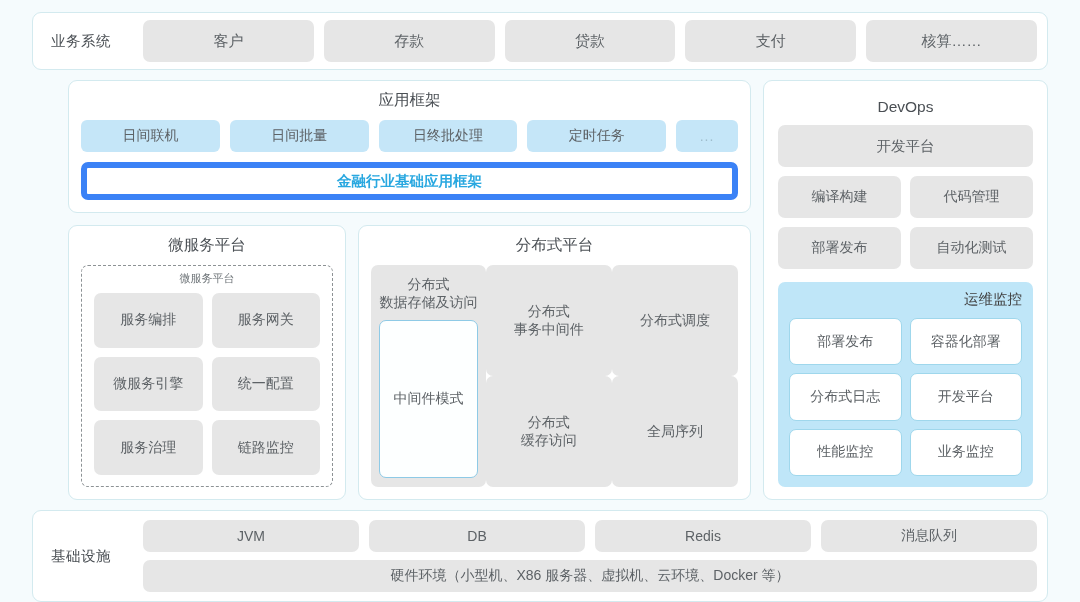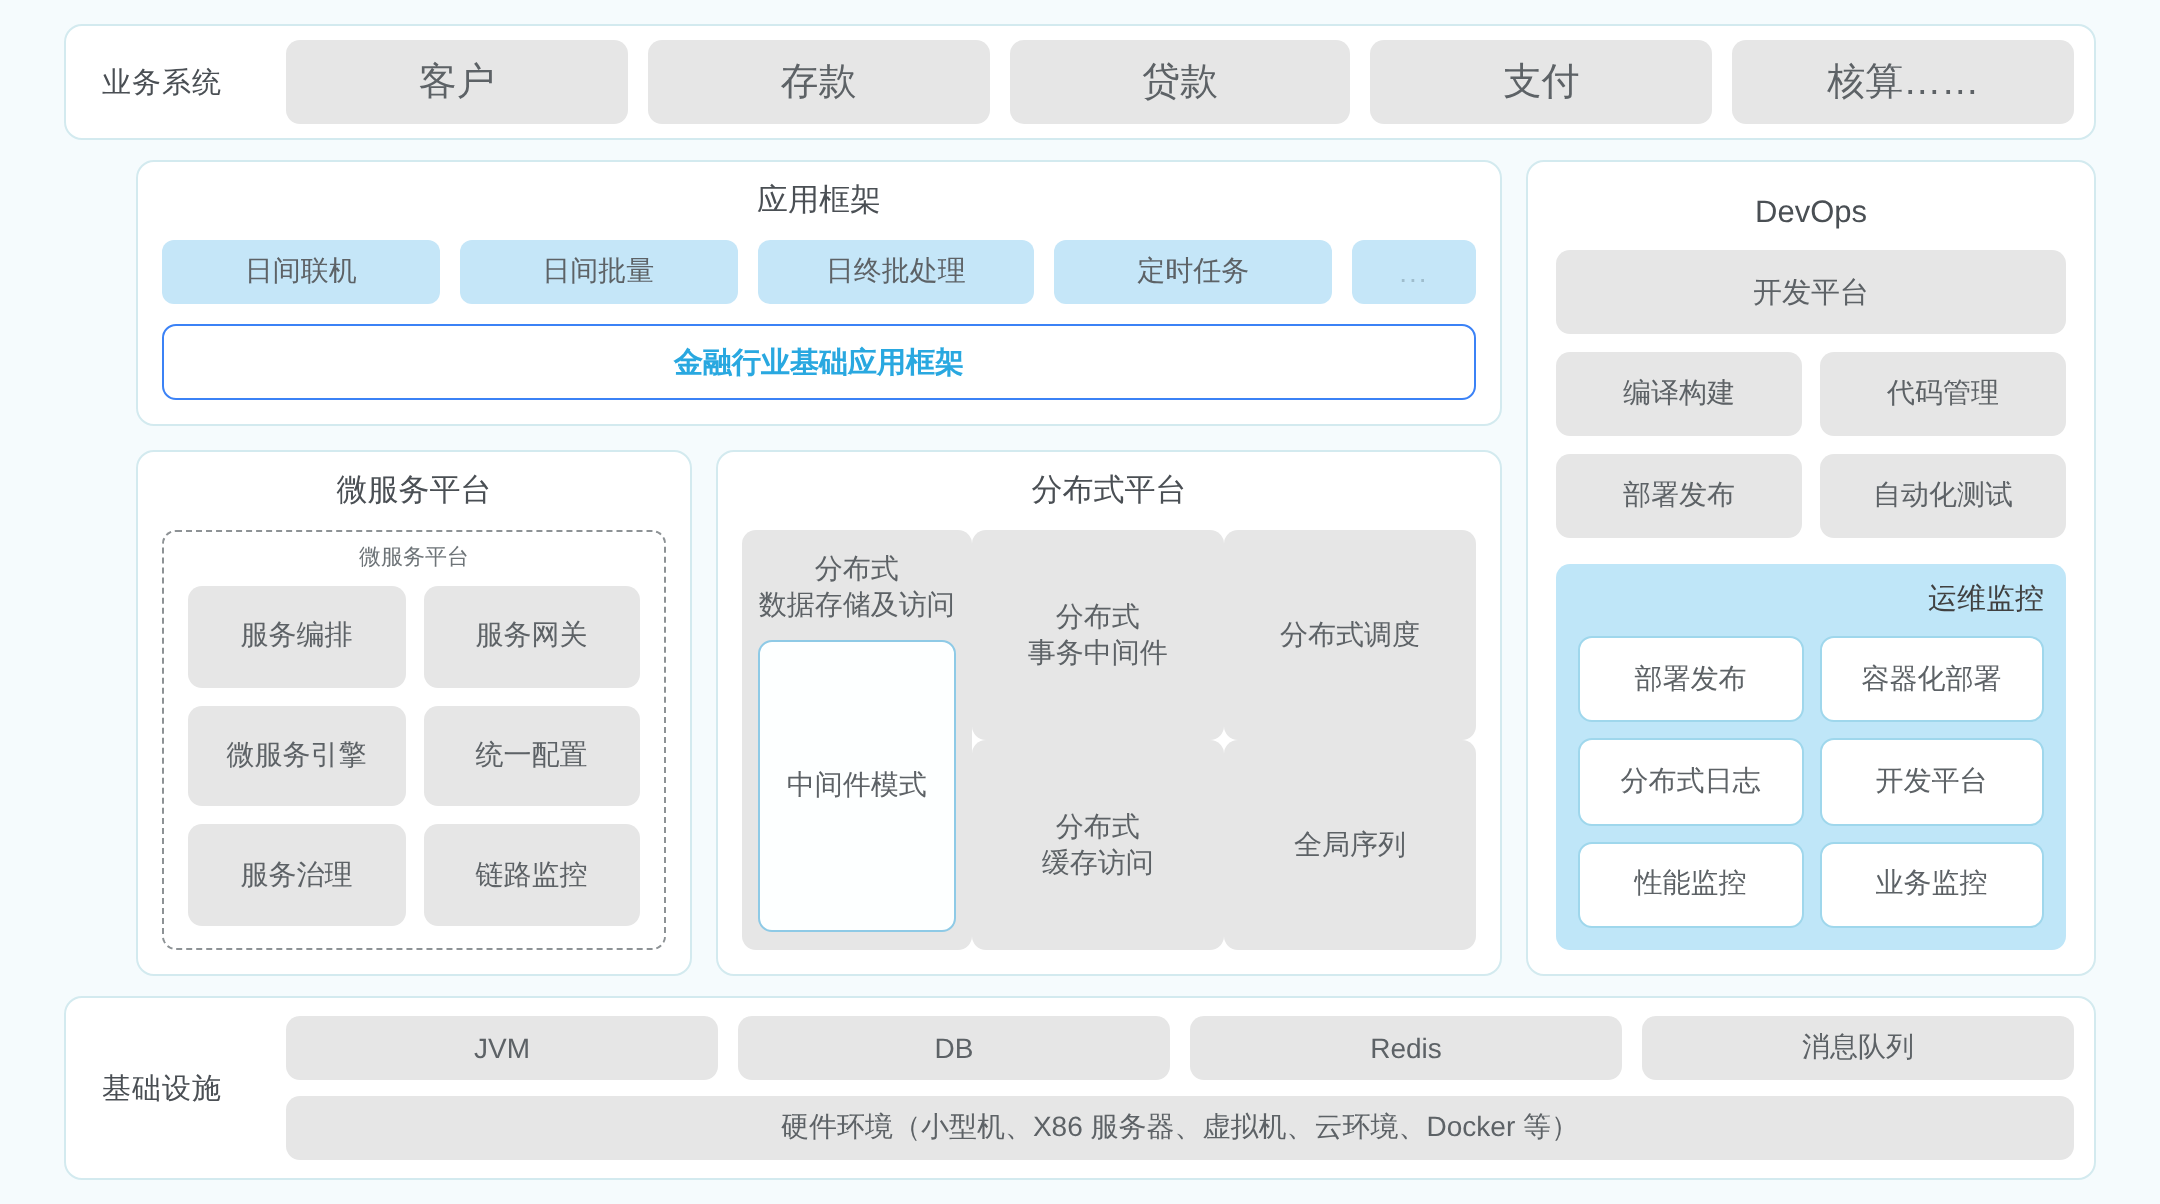--- a/index.html
+++ b/index.html
@@ -9,21 +9,21 @@
     height: 602px;
     background: #f5fbfd;
     font-family: "Liberation Sans", "DejaVu Sans", sans-serif;
     color: #5a5f63;
     overflow: hidden;
   }
 
   .page {
     width: 1080px;
     height: 602px;
-    padding: 12px 32px 12px 32px;
+    padding: 12px 32px 0 32px;
     display: flex;
     flex-direction: column;
     gap: 10px;
   }
 
   
   .panel {
     background: #ffffff;
     border: 1px solid #d3eaef;
     border-radius: 9px;
@@ -51,21 +51,21 @@
     display: flex;
     gap: 10px;
   }
   .chip-gray {
     flex: 1 1 0;
     background: #e6e6e6;
     border-radius: 7px;
     display: flex;
     align-items: center;
     justify-content: center;
-    font-size: 19px;
+    font-size: 15px;
     color: #5d6266;
   }
   .biz-chips .chip-gray { height: 42px; }
 
   
   .middle {
     flex: 1 1 auto;
     display: flex;
     gap: 12px;
     min-height: 0;
@@ -110,21 +110,21 @@
     display: flex;
     align-items: center;
     justify-content: center;
     font-size: 14px;
     color: #5d6266;
     flex: 1 1 0;
   }
   .chip-blue.narrow { flex: 0 0 62px; color: #9fbdcd; letter-spacing: 1px; }
   .fw-bar {
     height: 38px;
-    border: 1px solid #3b82f6;
+    border: 6px solid #3b82f6;
     border-radius: 7px;
     background: #fff;
     display: flex;
     align-items: center;
     justify-content: center;
     font-size: 14.5px;
     color: #29a8e0;
     font-weight: bold;
   }
 

